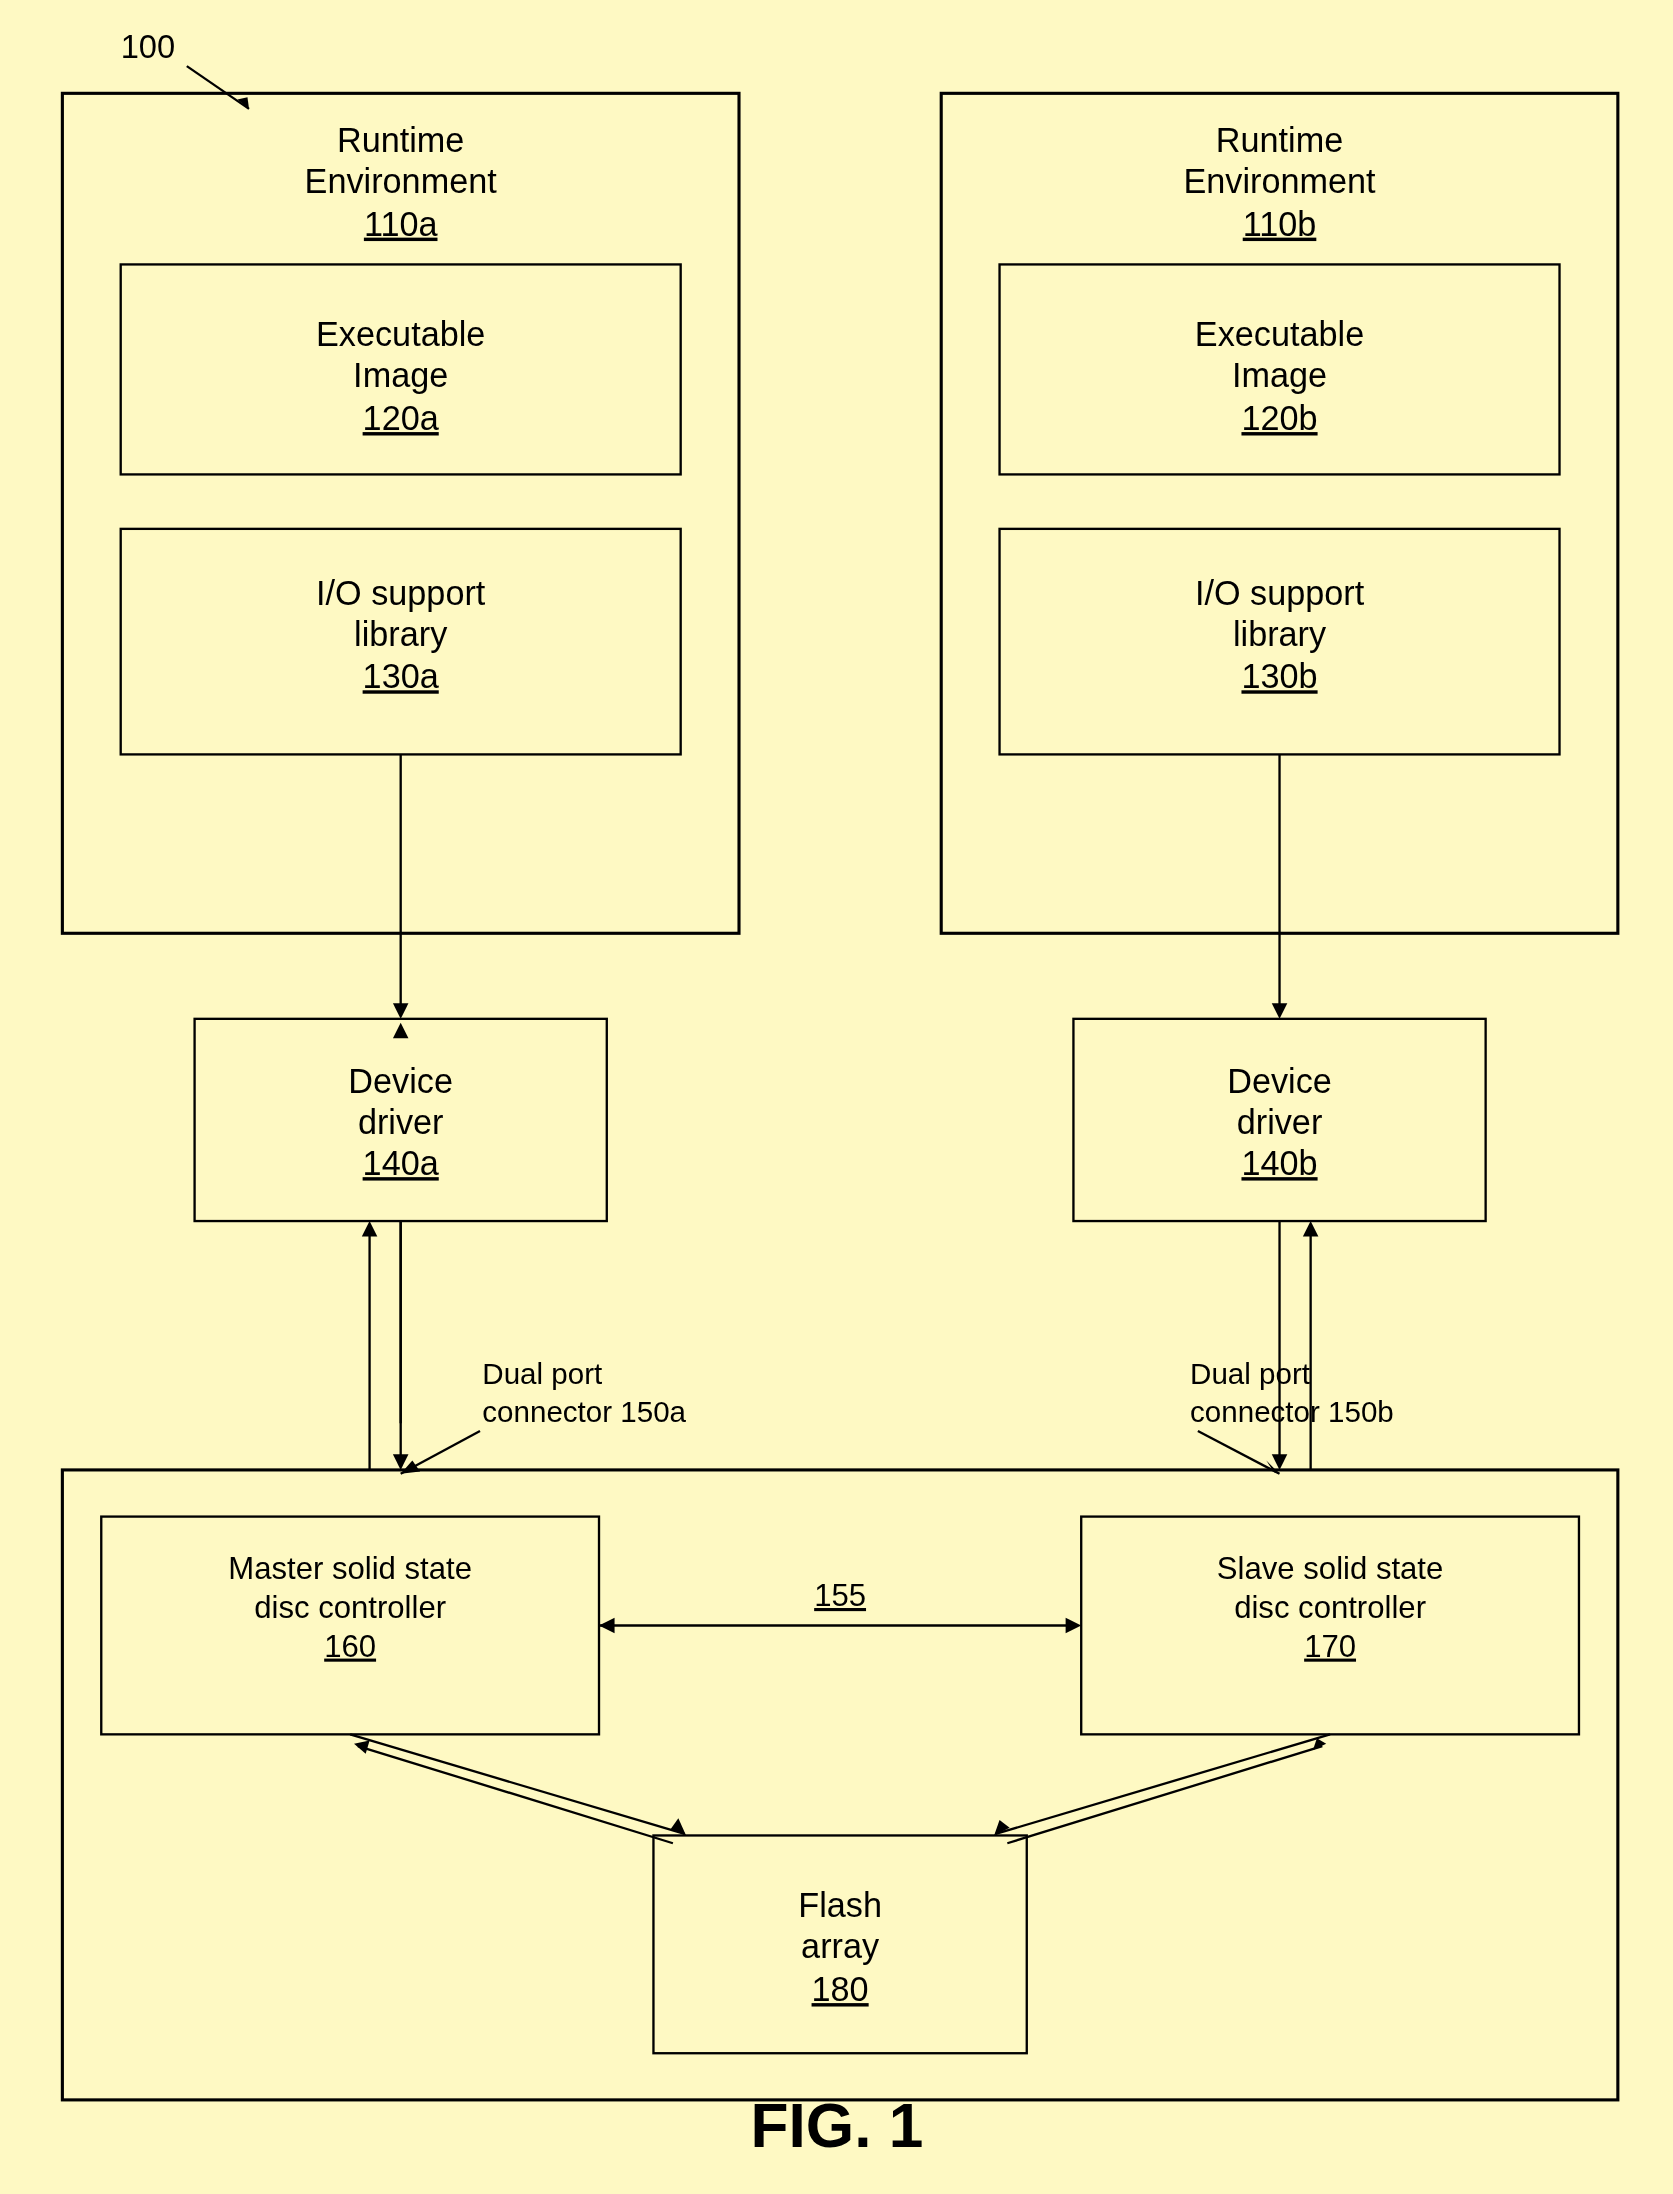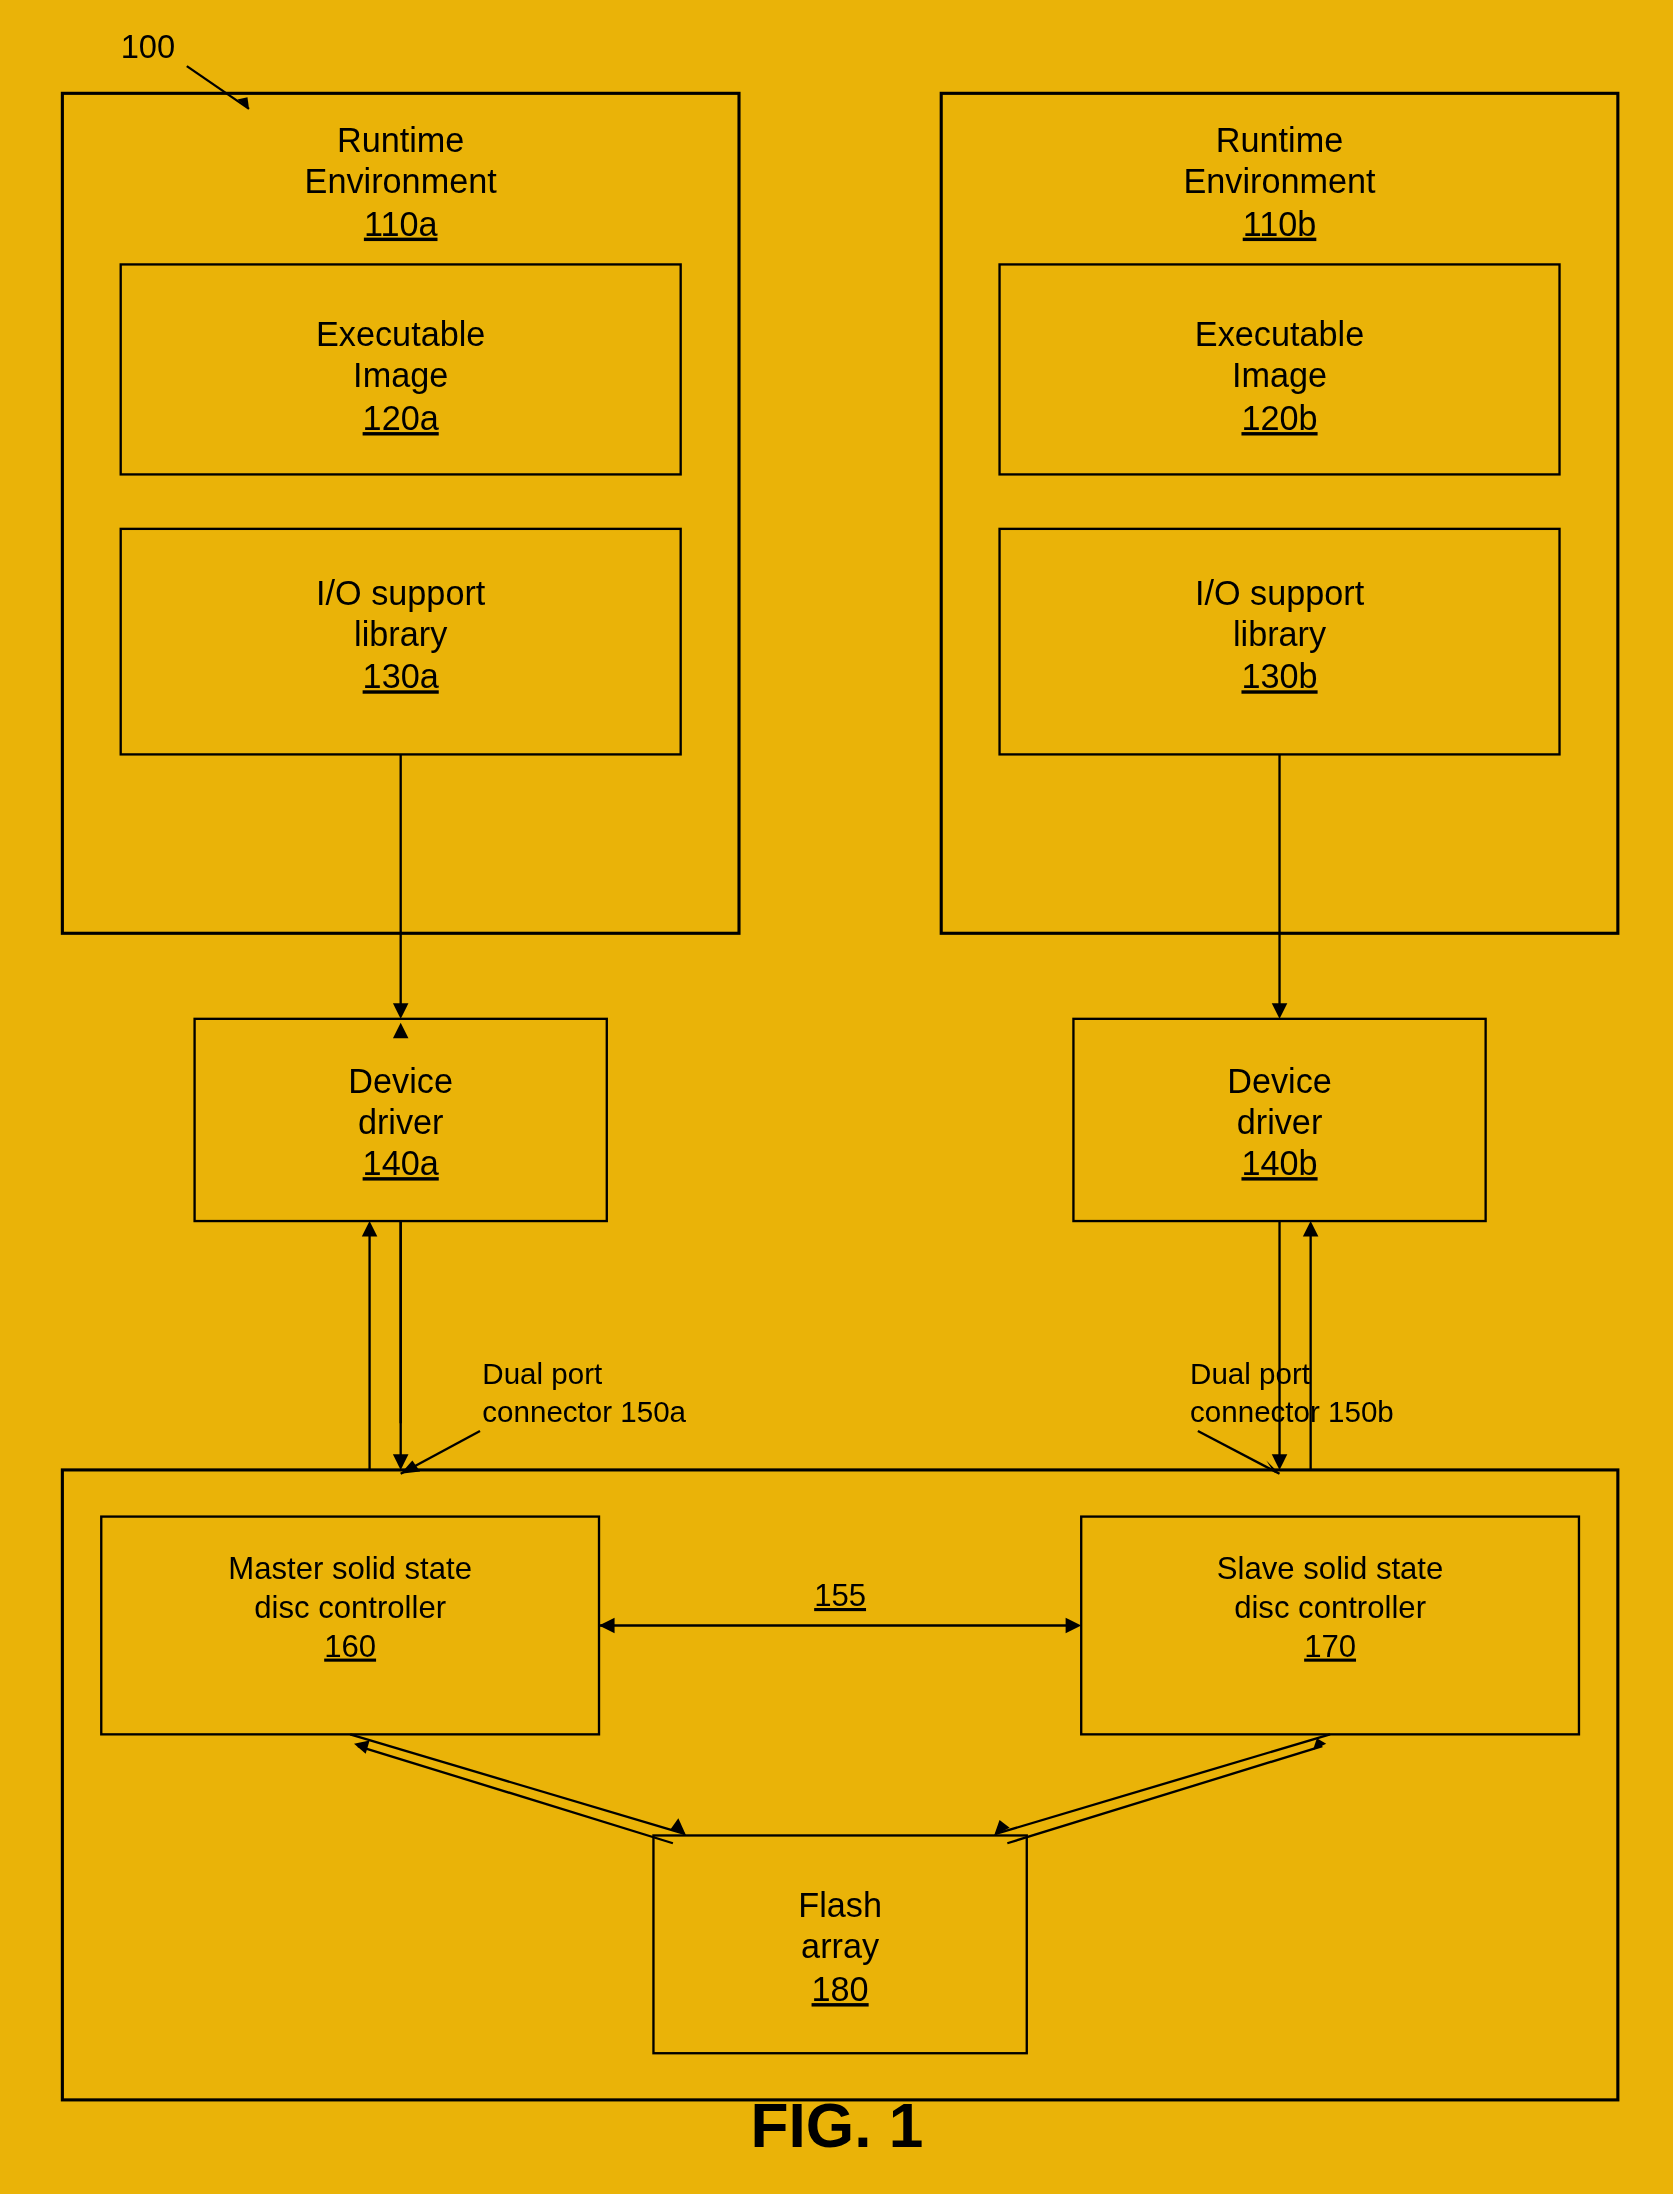--- a/index.html
+++ b/index.html
@@ -9,21 +9,21 @@
       width: 1674px;
       height: 2194px;
       position: relative;
       overflow: hidden;
     }
 
     .page {
       width: 1674px;
       height: 2194px;
       position: relative;
-      background: #eab308;
+      background: #fef9c3;
     }
 
     
     
     .diagram-svg {
       position: absolute;
       top: 0;
       left: 0;
       width: 1674px;
       height: 2194px;

